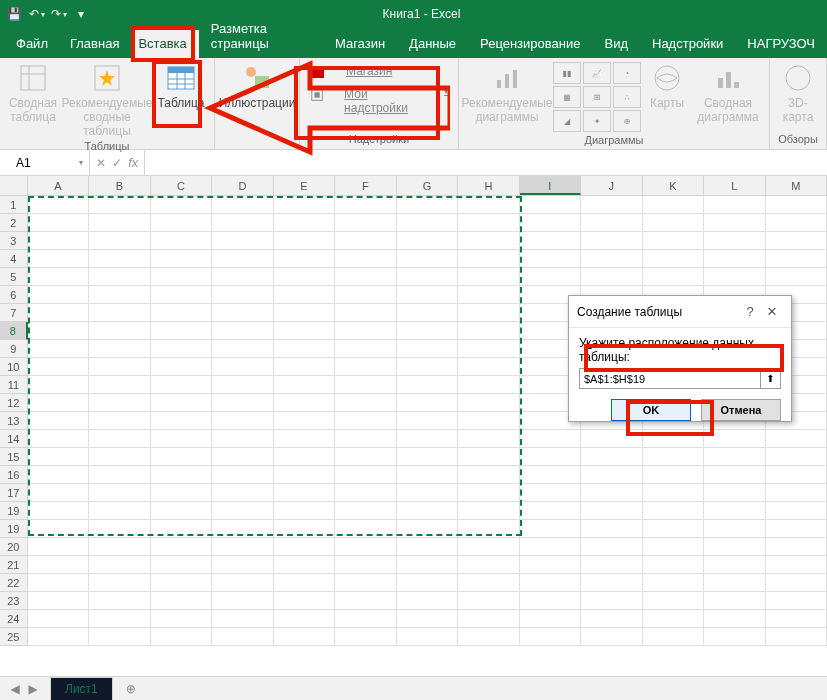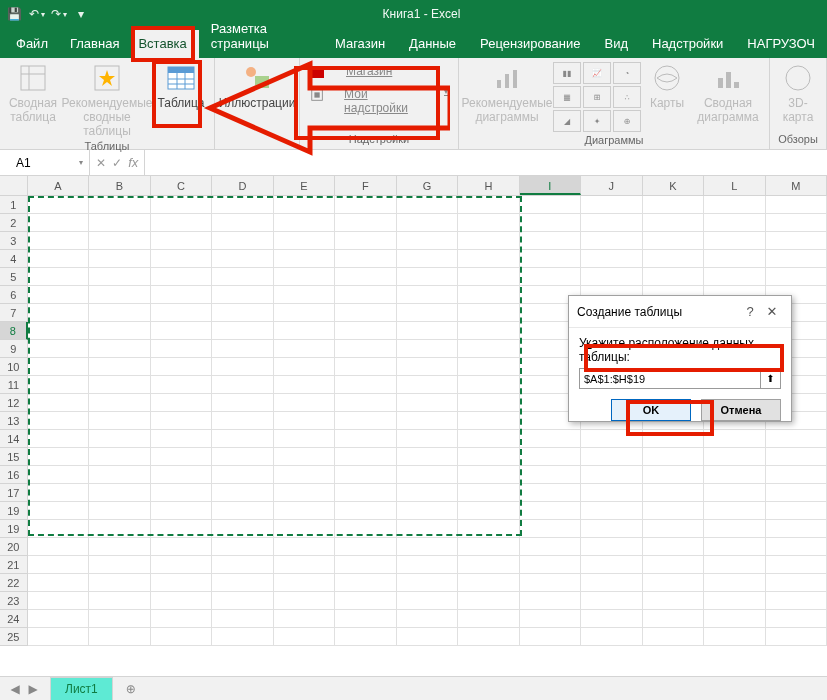--- a/index.html
+++ b/index.html
@@ -71,21 +71,21 @@
 .refbox input { flex: 1; height: 21px; border: 1px solid #999; padding: 0 4px; font-size: 11px; }
 .refbtn { width: 20px; height: 21px; border: 1px solid #999; border-left: none; font-size: 10px; display: flex; align-items: center; justify-content: center; cursor: pointer; }
 .chkrow { font-size: 11px; display: flex; align-items: center; gap: 4px; margin-bottom: 10px; }
 .dlg-btns { display: flex; justify-content: flex-end; gap: 10px; }
 .dlg-btn { width: 80px; height: 22px; border: 1px solid #a0a0a0; background: #e1e1e1; font-size: 11px; cursor: pointer; font-weight: bold; }
 .dlg-btn.primary { border: 1px solid #0067c0; background: #e5f1fb; }
 
 
 .sheetbar { position: absolute; bottom: 0; left: 0; right: 0; height: 24px; background: #f1f1f1; border-top: 1px solid #d4d4d4; display: flex; align-items: center; padding: 0 6px; }
 .nav-btn { width: 18px; text-align: center; color: #888; font-size: 12px; cursor: pointer; }
-.sheet-tab { padding: 4px 14px; background: #5eead4; border: 1px solid #d4d4d4; border-bottom: none; font-size: 12px; color: #107c41; cursor: pointer; margin-left: 8px; }
+.sheet-tab { padding: 4px 14px; background: #0f172a; border: 1px solid #d4d4d4; border-bottom: none; font-size: 12px; color: #107c41; cursor: pointer; margin-left: 8px; }
 .addsheet { width: 24px; height: 20px; margin-left: 6px; display: flex; align-items: center; justify-content: center; color: #888; cursor: pointer; }
 </style>
 </head>
 <body>
 
 <div class="titlebar">
   <div class="qat">
     <span class="qat-icon">💾</span>
     <span class="qat-icon dropdown-arrow">↶</span>
     <span class="qat-icon dropdown-arrow">↷</span>

